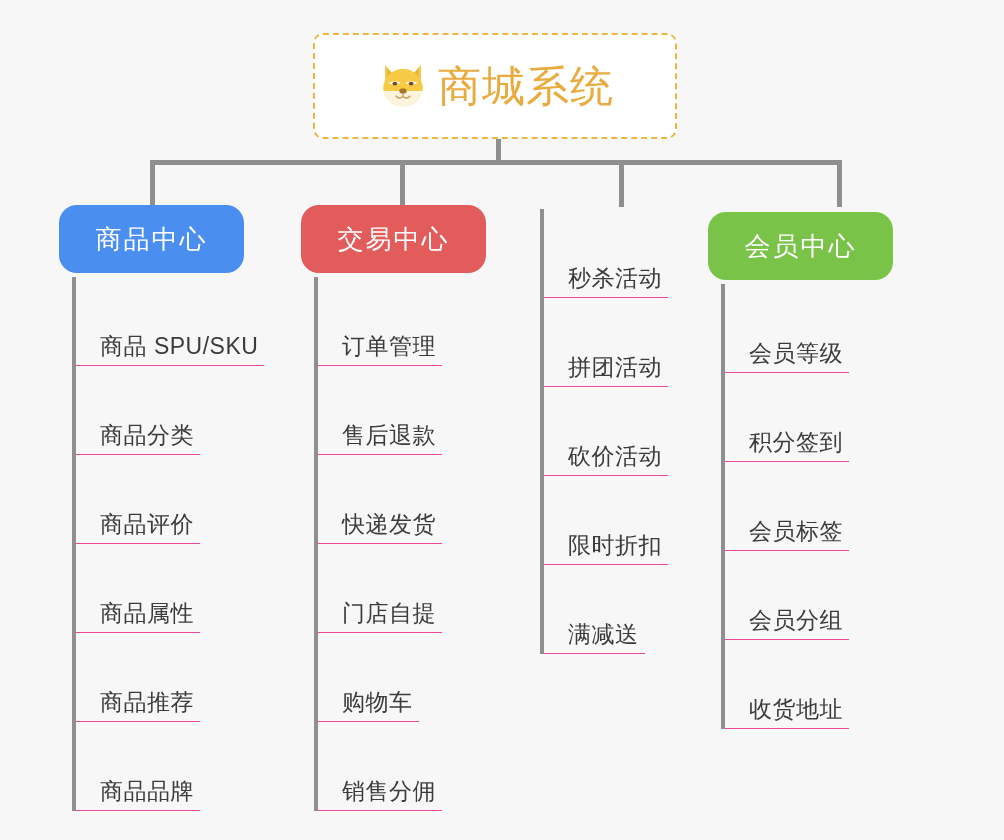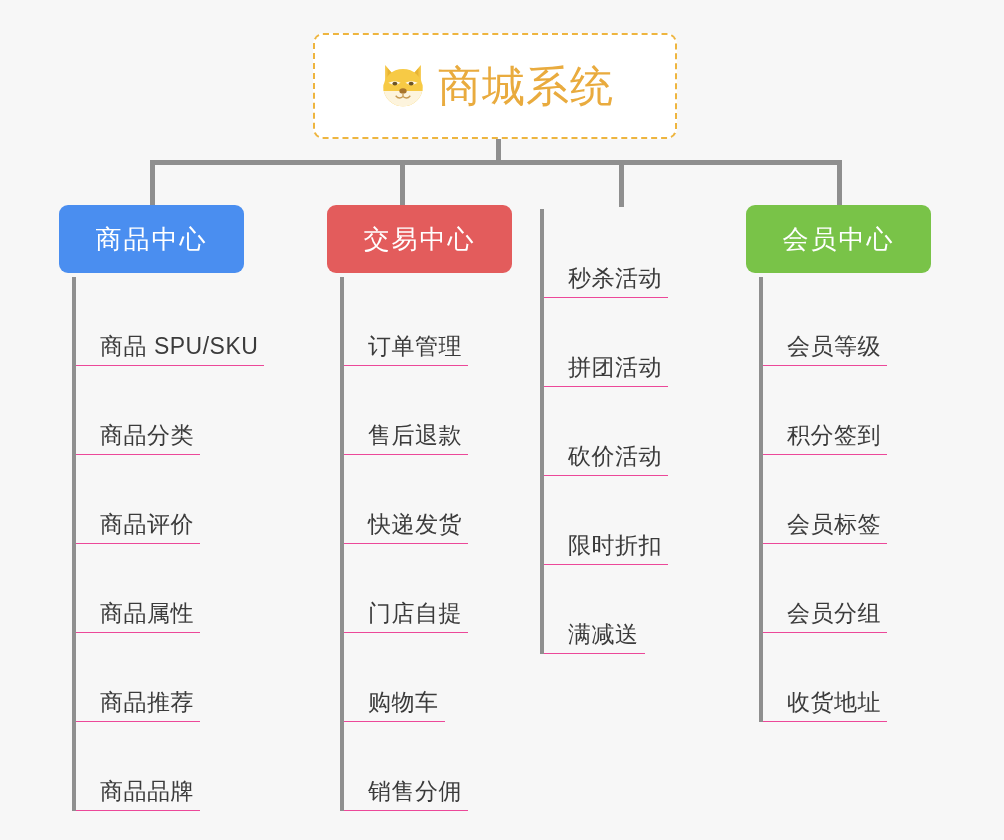--- a/index.html
+++ b/index.html
@@ -55,21 +55,21 @@
   .conn-h { height: 5px; }
 
   
   .column {
     position: absolute;
     top: 205px;
     width: 185px;
   }
   .col-header {
     height: 68px;
-    border-radius: 9px;
+    border-radius: 18px;
     display: flex;
     align-items: center;
     justify-content: center;
     color: #ffffff;
     font-size: 26px;
     letter-spacing: 2px;
     box-sizing: border-box;
   }
   .col-body {
     position: relative;
@@ -154,21 +154,21 @@
       </div>
     <div class="leaf">
         <span class="leaf-text">商品推荐</span>
       </div>
     <div class="leaf">
         <span class="leaf-text">商品品牌</span>
       </div>
   </div>
 </div>
 
-<div class="column" style="left:327px;">
+<div class="column" style="left:301px;">
   <div class="col-header" style="background-color: rgb(227, 92, 92);">交易中心</div>
   <div class="col-body">
     <div class="spine"></div>
     <div class="leaf">
         <span class="leaf-text">订单管理</span>
       </div>
     <div class="leaf">
         <span class="leaf-text">售后退款</span>
       </div>
     <div class="leaf">
@@ -200,21 +200,21 @@
       </div>
     <div class="leaf">
         <span class="leaf-text">限时折扣</span>
       </div>
     <div class="leaf">
         <span class="leaf-text">满减送</span>
       </div>
   </div>
 </div>
 
-<div class="column" style="left:746px;">
+<div class="column" style="left:708px;margin-top:7px;">
   <div class="col-header" style="background-color: rgb(121, 195, 72);">会员中心</div>
   <div class="col-body">
     <div class="spine"></div>
     <div class="leaf">
         <span class="leaf-text">会员等级</span>
       </div>
     <div class="leaf">
         <span class="leaf-text">积分签到</span>
       </div>
     <div class="leaf">

